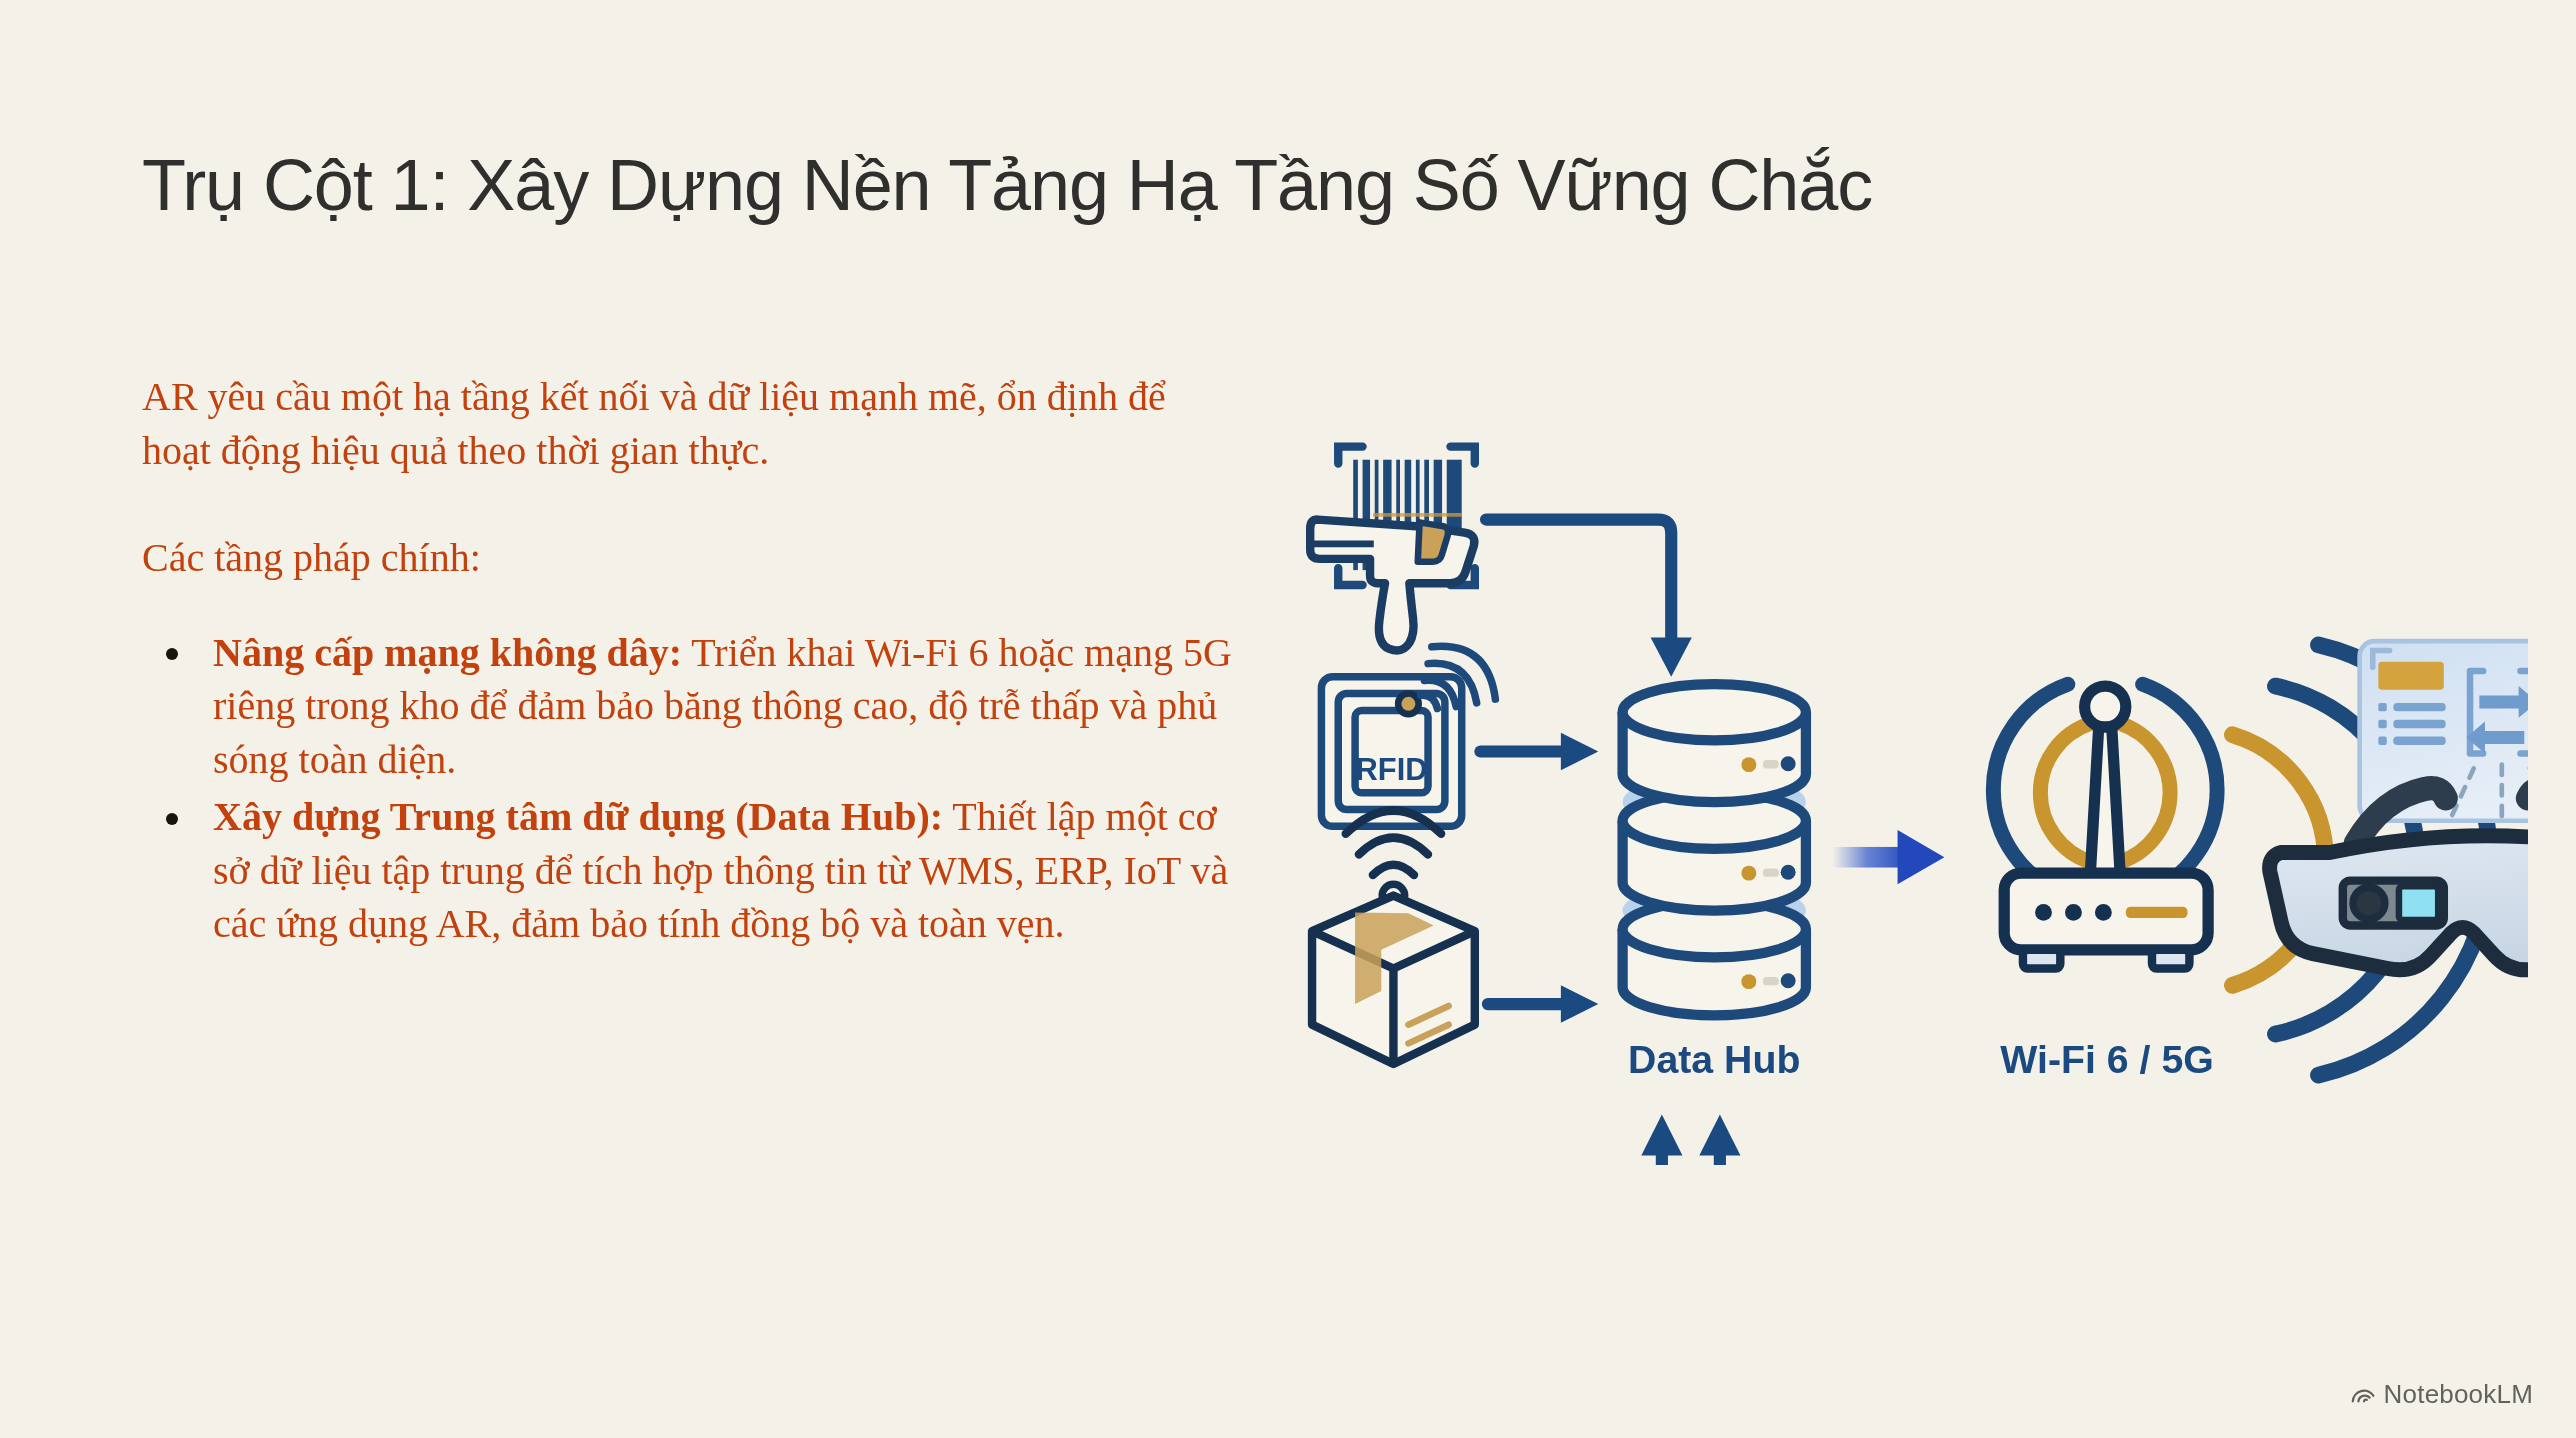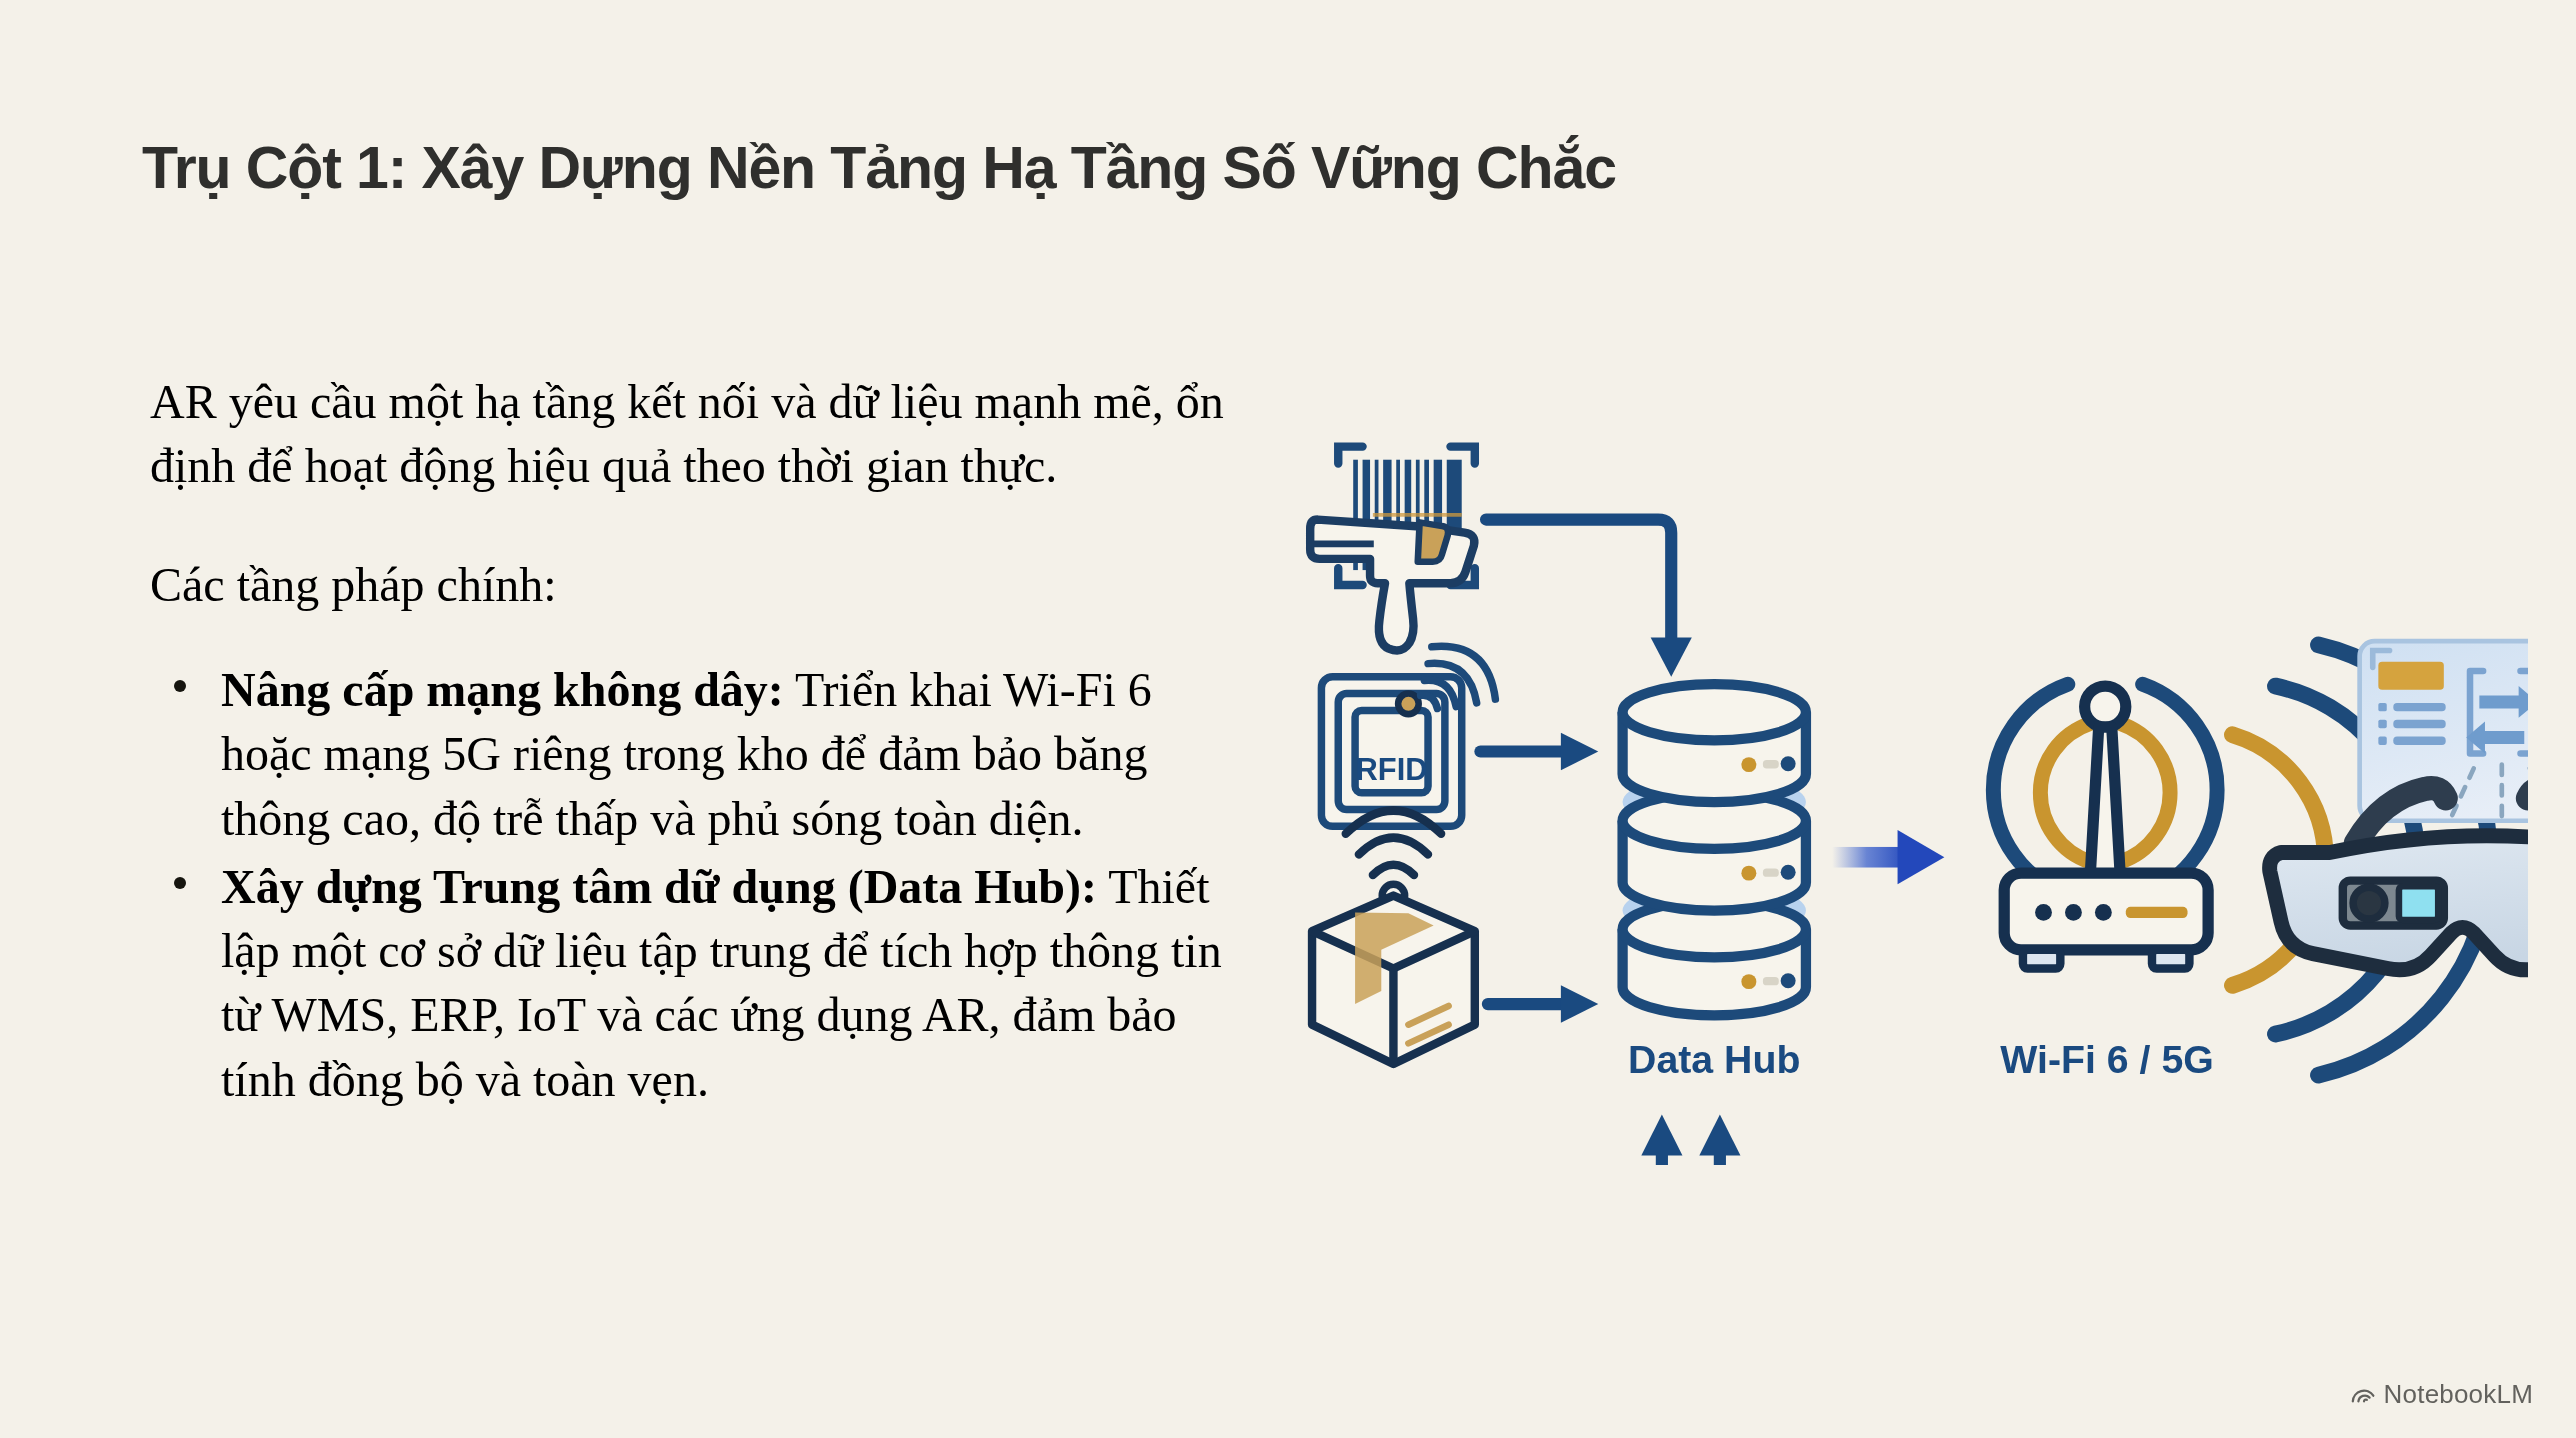--- a/index.html
+++ b/index.html
@@ -16,37 +16,36 @@
     -webkit-font-smoothing: antialiased;
   }
 
   
   #slide-title {
     position: absolute;
     left: 142px;
     top: 92px;
     width: 1918px;
     font-family: "Liberation Sans", sans-serif;
-    font-weight: 700;
-    font-size: 59px;
+    font-weight: 400;
+    font-size: 72px;
     line-height: 1.25;
     letter-spacing: -1.1px;
     color: #2f2f2d;
   }
 
   
   #text-column {
     position: absolute;
     left: 142px;
     top: 370px;
     width: 1095px;
-    color: #000000;
-    font-size: 48px;
+    color: #c2410c;
+    font-size: 40px;
     line-height: 1.34;
-    margin-left: 8px;
   }
   #intro-paragraph {
     margin: 0;
   }
   #solutions-heading {
     margin: 54px 0 0 0;
   }
   #solutions-list {
     list-style: none;
     margin: 41px 0 0 0;

